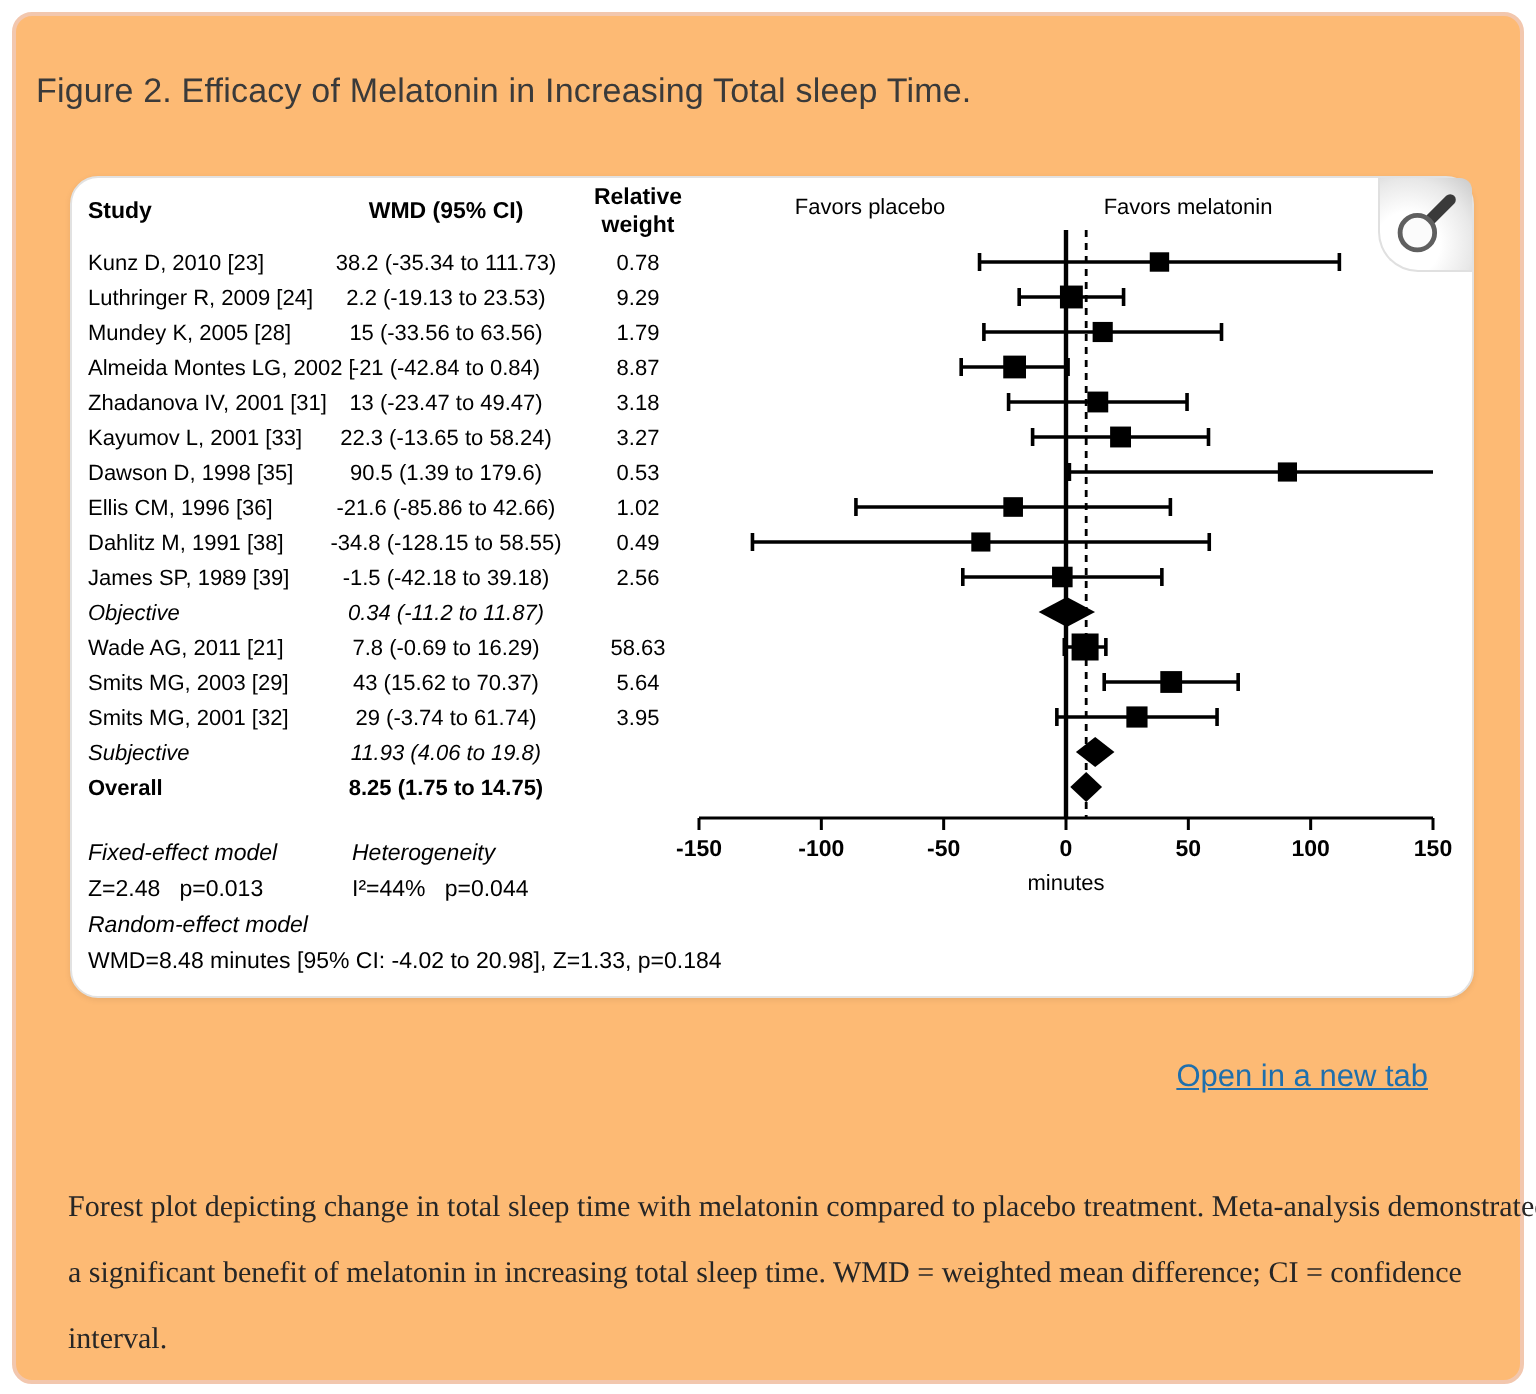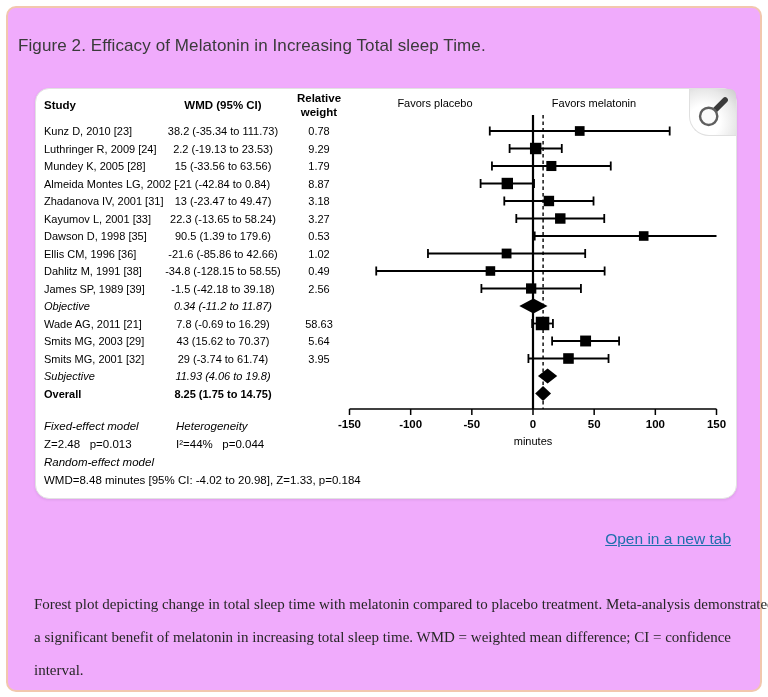--- a/index.html
+++ b/index.html
@@ -1,30 +1,30 @@
 <!DOCTYPE html>
 <html><head>
 <meta charset="utf-8">
 <style>
   html,body{margin:0;padding:0;}
   body{width:768px;height:697px;background:#ffffff;overflow:hidden;position:relative;
        font-family:"Liberation Sans",sans-serif;}
   .panel{position:absolute;left:6px;top:6px;width:756px;height:686px;box-sizing:border-box;
-         background:#f0abfc;border:2px solid #f2c7ae;border-radius:10px;}
+         background:#fdba74;border:2px solid #f2c7ae;border-radius:10px;}
   .title{position:absolute;left:10px;top:28px;margin:0;font-size:17px;font-weight:400;
          color:#3a3a3a;letter-spacing:.1px;}
   .figure-box{position:absolute;left:27px;top:80px;width:700px;height:409px;background:#ffffff;
               border:1px solid #e2e2e2;border-radius:14px;box-shadow:0 1px 3px rgba(0,0,0,.08);}
   .figure-box svg.plot{position:absolute;left:0;top:0;font-family:"Liberation Sans",sans-serif;}
   .magnifier{position:absolute;top:0;right:0;width:46px;height:46px;
              border-radius:0 6px 0 20px;cursor:pointer;
              background:radial-gradient(circle at 30% 72%,#ffffff 35%,#e8e8e8 70%,#c9c9c9 100%);
              border-left:1px solid #e0e0e0;border-bottom:1px solid #e0e0e0;
              display:flex;align-items:center;justify-content:center;}
-  .link-row{position:absolute;top:522px;right:29px;}
+  .link-row{position:absolute;top:522px;right:46px;}
   .link-row a{color:#1f6fad;font-size:15.5px;text-decoration:underline;cursor:pointer;}
   .caption{position:absolute;left:10px;top:564px;width:742px;margin:16px;
            font-family:Liberation Serif, serif;font-size:15px;
            line-height:33px;color:#262626;}
 </style>
 </head>
 <body>
 
 <div class="panel">
   <h2 class="title">Figure 2. Efficacy of Melatonin in Increasing Total sleep Time.</h2>

